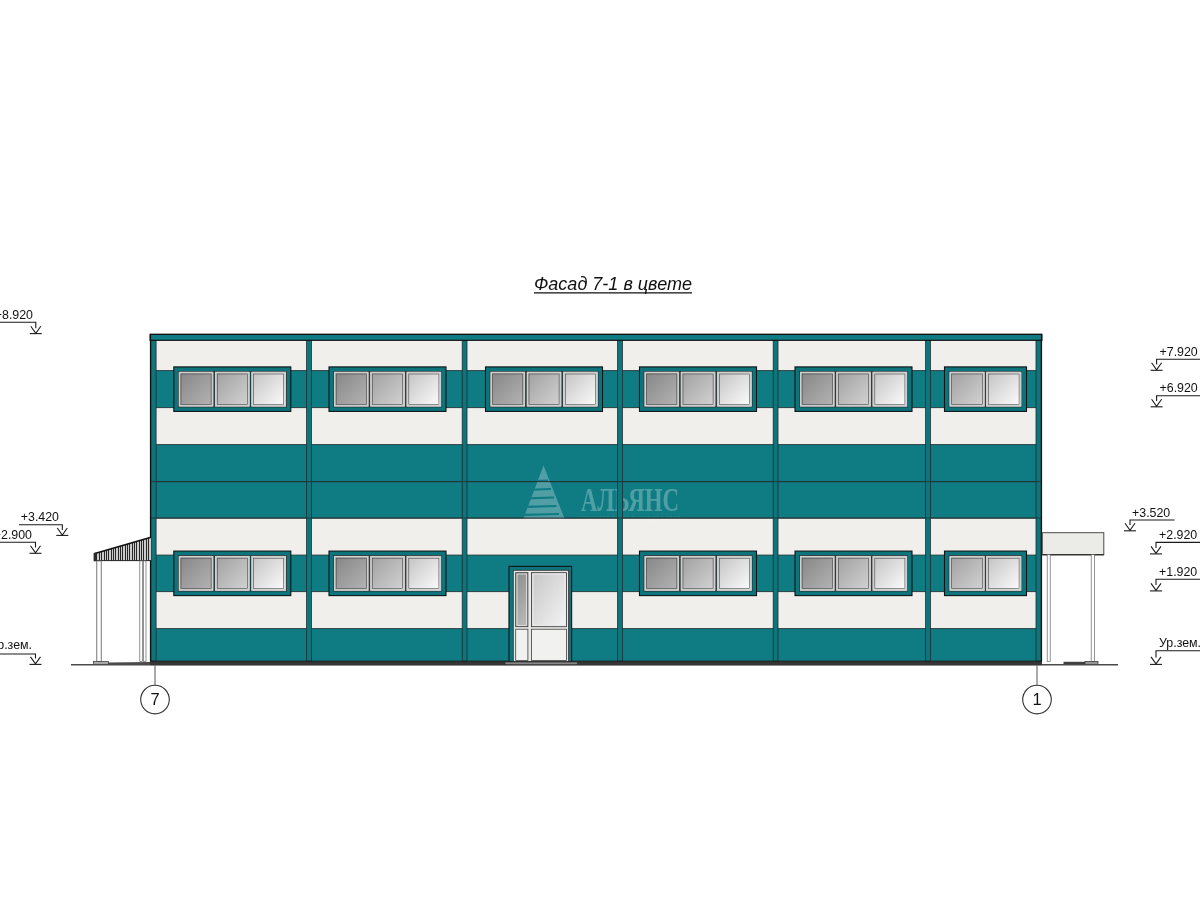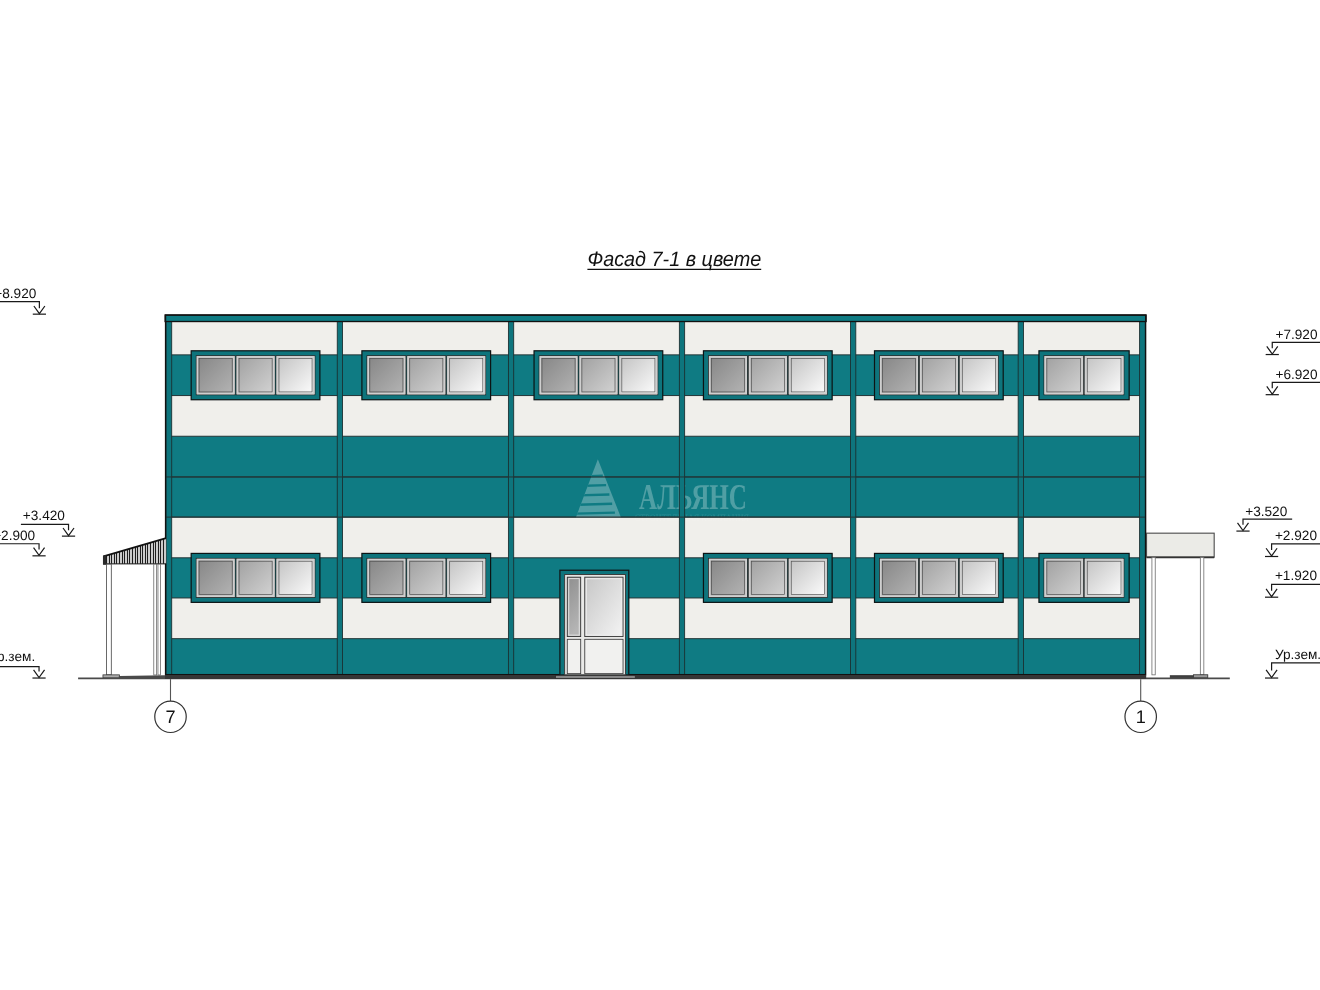--- a/index.html
+++ b/index.html
@@ -1,17 +1,17 @@
 <!DOCTYPE html>
 <html><head>
 <meta charset="utf-8">
 <style>
   html,body{margin:0;padding:0;background:#ffffff;}
   #page{position:relative;width:1200px;height:748px;background:#ffffff;overflow:hidden;
-        font-family:"Liberation Sans",sans-serif;}
+        font-family:"Liberation Sans",sans-serif;margin-top:48px;}
 </style>
 </head>
 <body>
 <div id="page">
 <svg width="1200" height="900" viewBox="0 0 1200 900" font-family="Liberation Sans, sans-serif">
 <defs>
   <linearGradient id="gA" x1="0" y1="0" x2="1" y2="1">
     <stop offset="0" stop-color="#848484"></stop>
           <stop offset="1" stop-color="#b6b6b6"></stop>
   </linearGradient>

